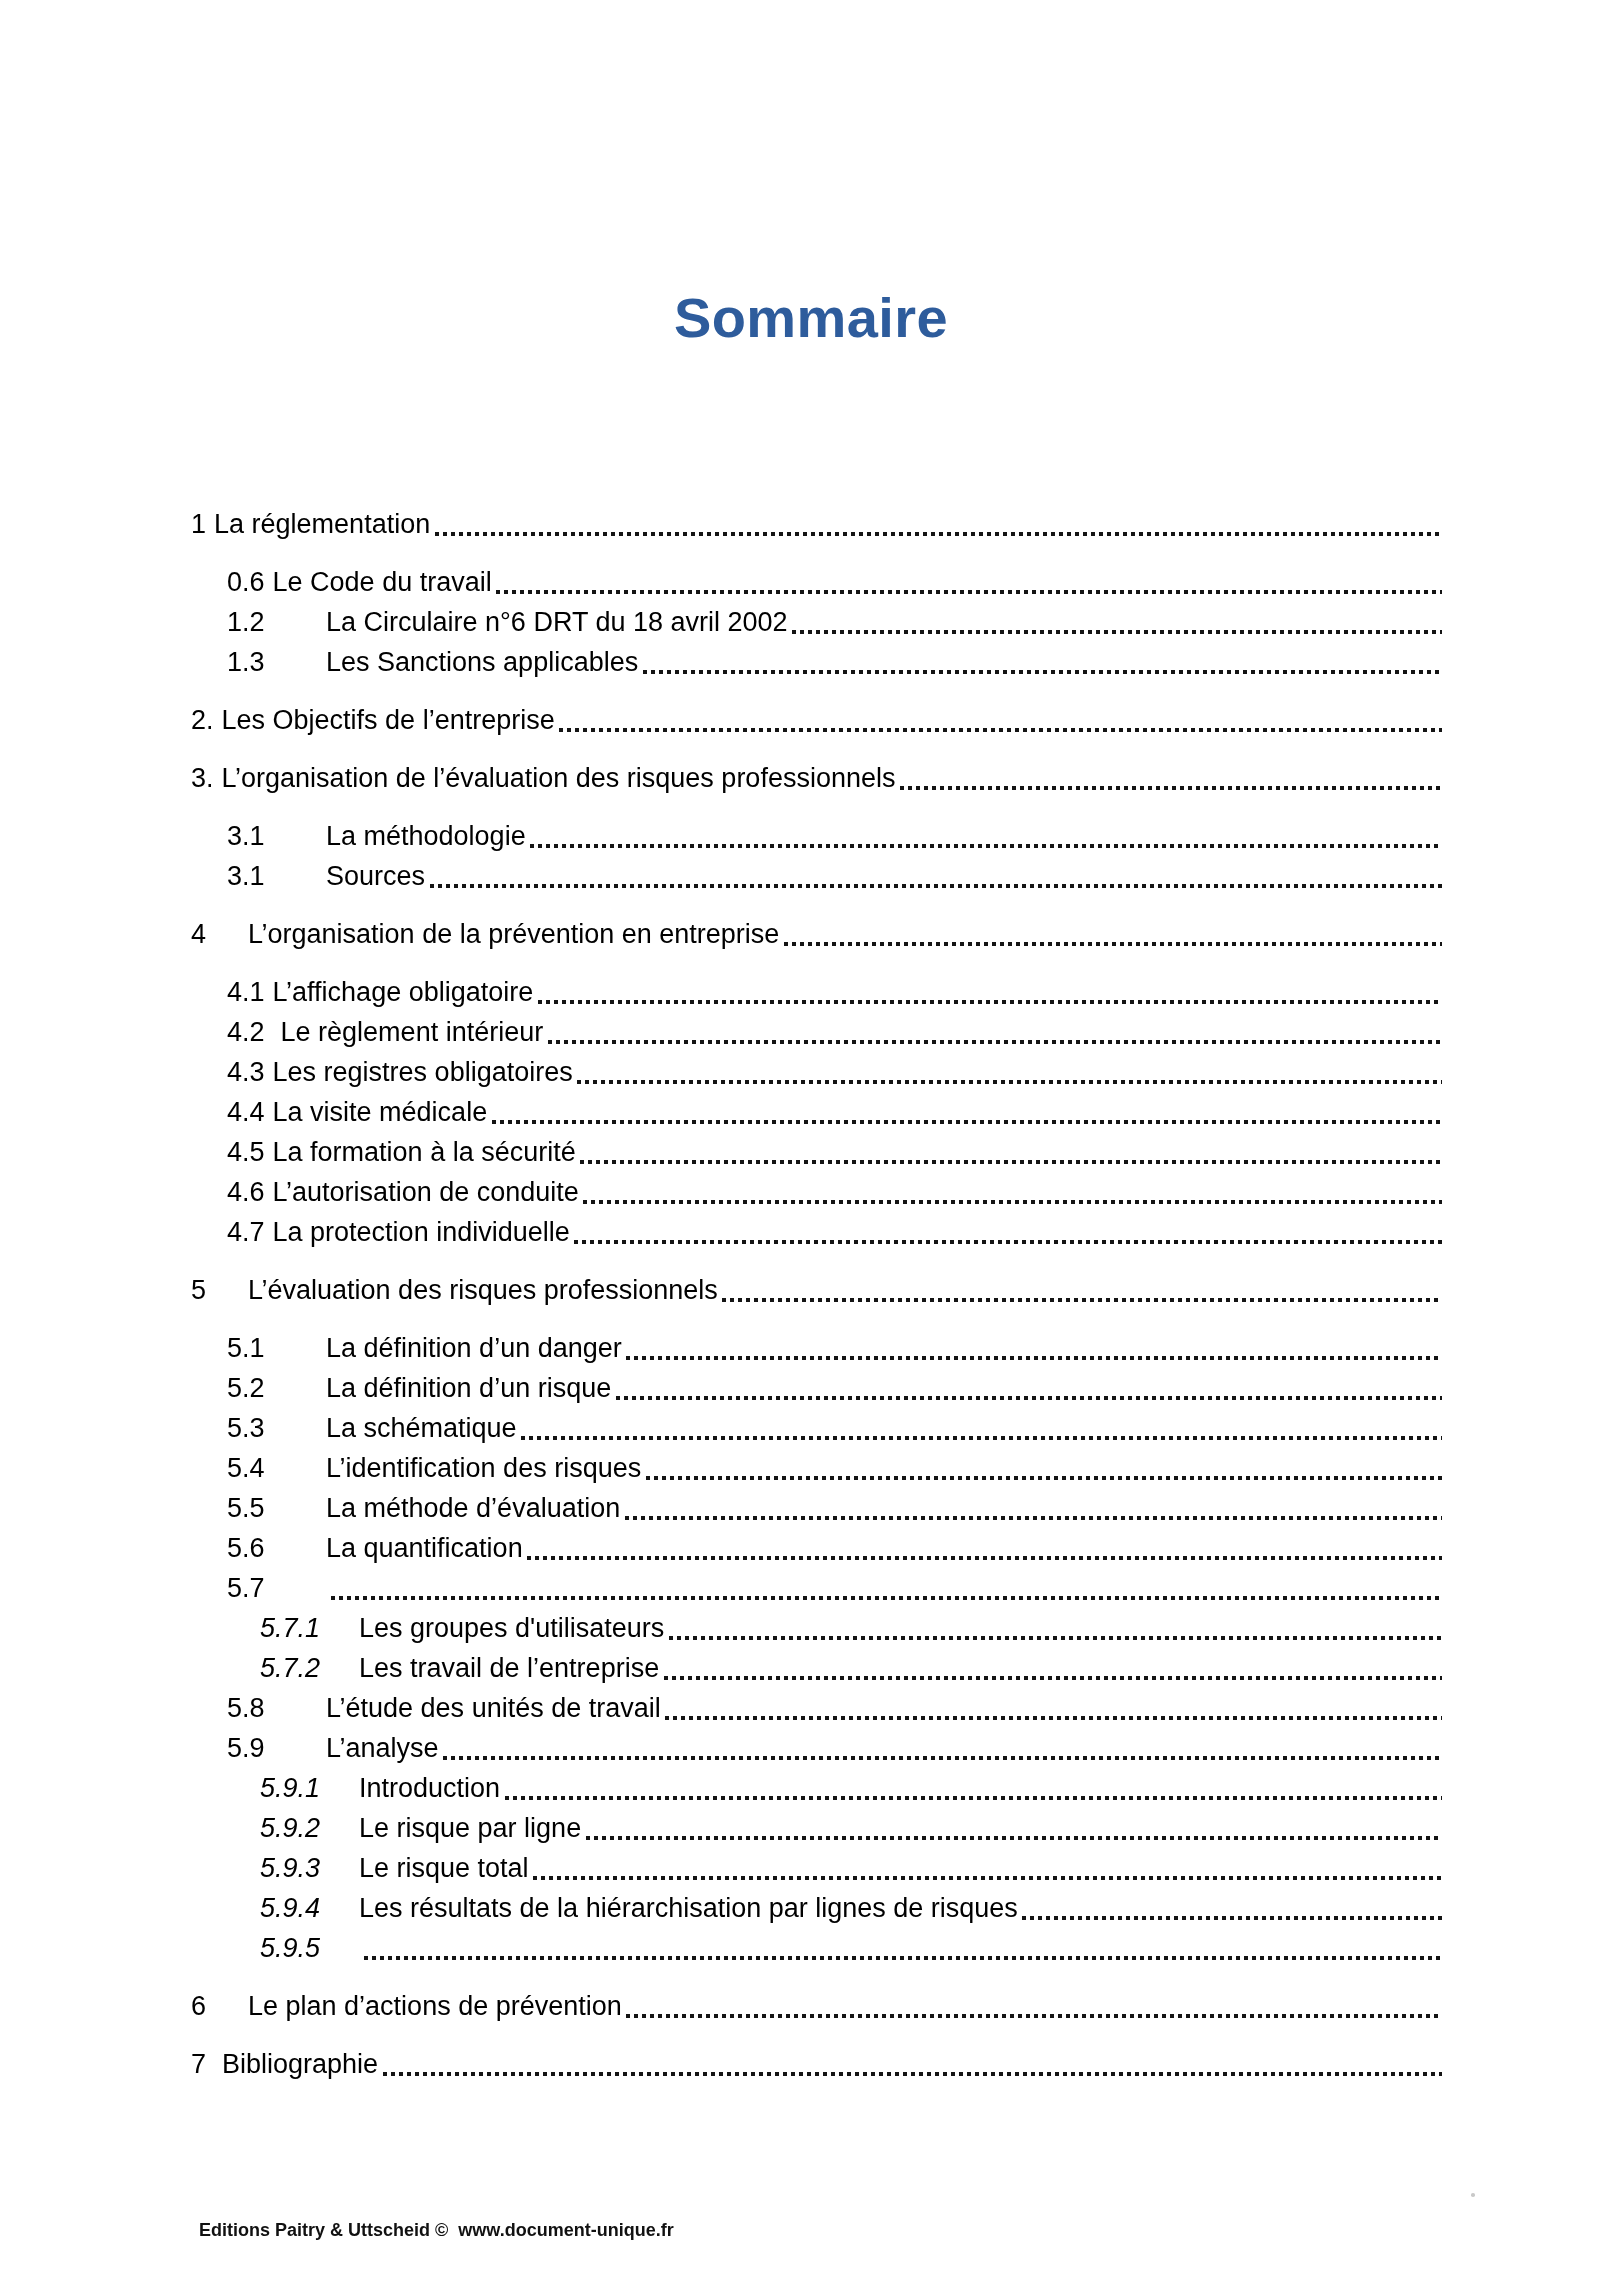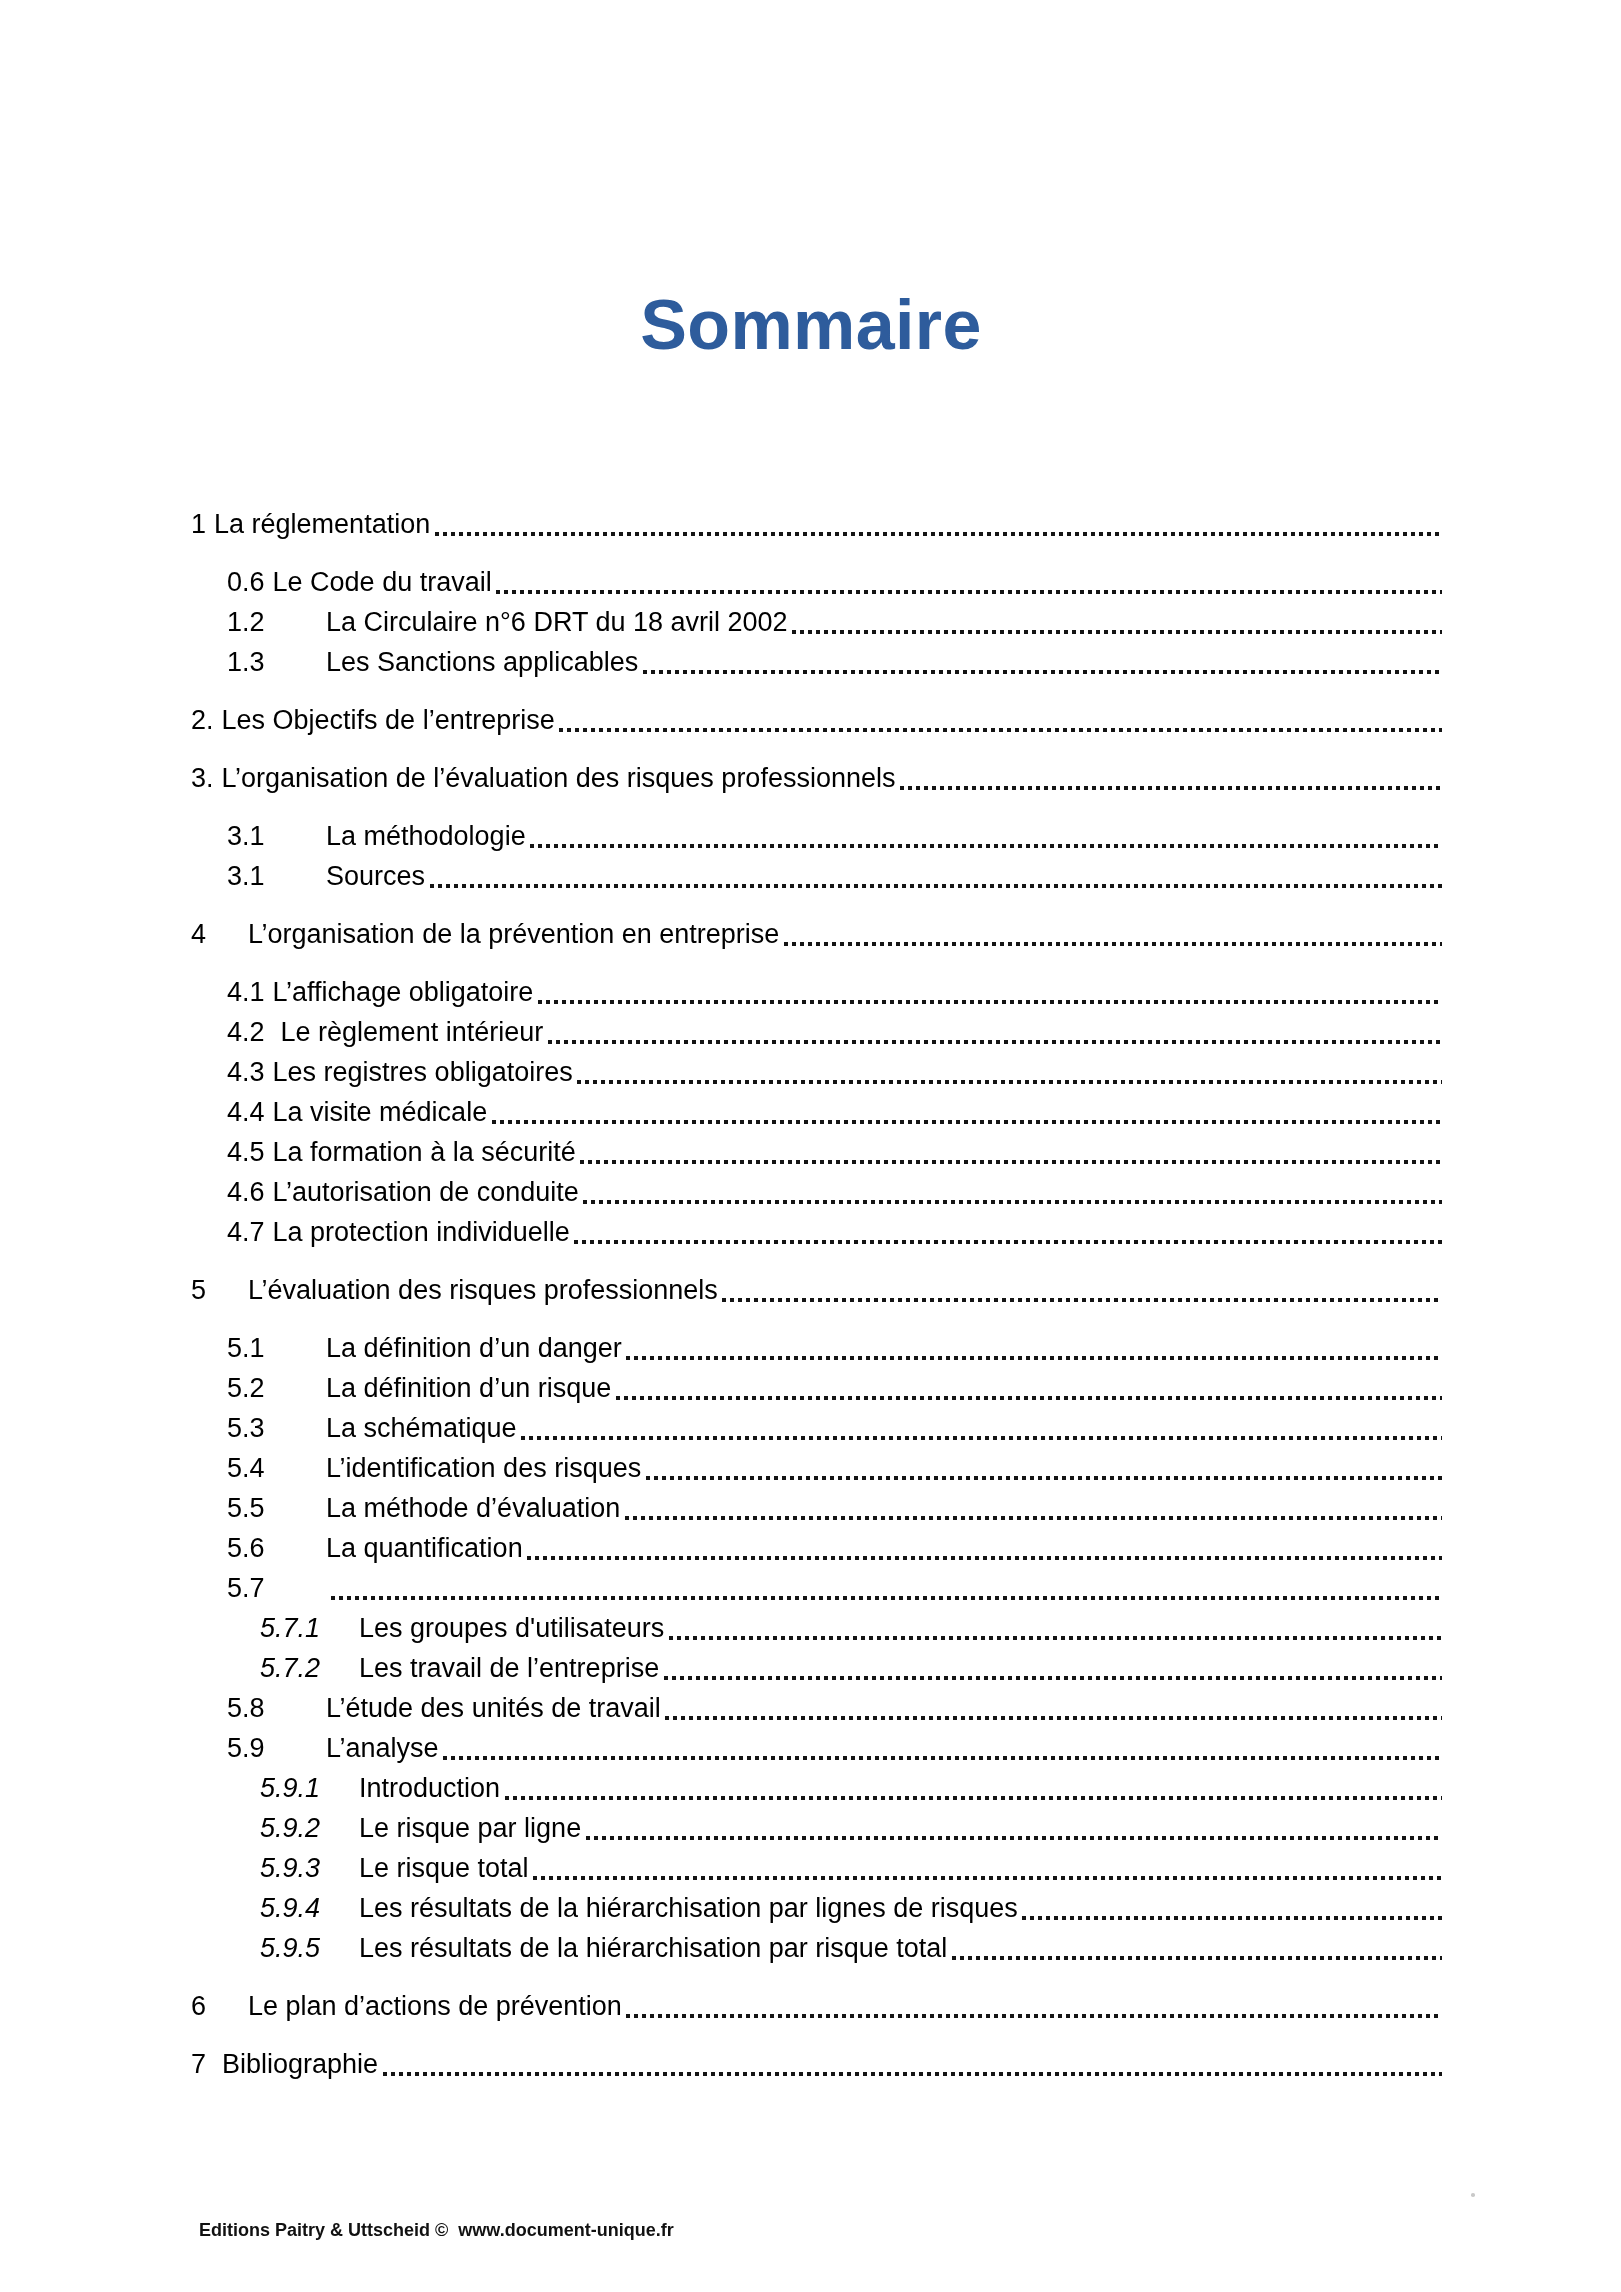--- a/index.html
+++ b/index.html
@@ -9,21 +9,21 @@
     font-family: "Liberation Sans", sans-serif;
     color: #000;
     position: relative;
     overflow: hidden;
   }
   .page-title {
     position: absolute;
     top: 285px; left: 0; width: 100%;
     margin: 0;
     text-align: center;
-    font-size: 70px;
+    font-size: 56px;
     font-weight: bold;
     color: #2e5c9c;
     letter-spacing: 0.4px;
   }
   .toc {
     position: absolute;
     top: 509px; left: 191px; right: 180px;
   }
   .toc-row {
     display: flex;
@@ -100,21 +100,21 @@
       <div class="toc-row lvl2 sep-tab"><span class="num">5.6</span><span class="label">La quantification</span><span class="leader"></span></div>
       <div class="toc-row lvl2 sep-tab"><span class="num">5.7</span><span class="leader"></span></div>
       <div class="toc-row lvl3 sep-tab"><span class="num">5.7.1</span><span class="label">Les groupes d'utilisateurs</span><span class="leader"></span></div>
       <div class="toc-row lvl3 sep-tab"><span class="num">5.7.2</span><span class="label">Les travail de l’entreprise</span><span class="leader"></span></div>
       <div class="toc-row lvl2 sep-tab"><span class="num">5.8</span><span class="label">L’étude des unités de travail</span><span class="leader"></span></div>
       <div class="toc-row lvl2 sep-tab"><span class="num">5.9</span><span class="label">L’analyse</span><span class="leader"></span></div>
       <div class="toc-row lvl3 sep-tab"><span class="num">5.9.1</span><span class="label">Introduction</span><span class="leader"></span></div>
       <div class="toc-row lvl3 sep-tab"><span class="num">5.9.2</span><span class="label">Le risque par ligne</span><span class="leader"></span></div>
       <div class="toc-row lvl3 sep-tab"><span class="num">5.9.3</span><span class="label">Le risque total</span><span class="leader"></span></div>
       <div class="toc-row lvl3 sep-tab"><span class="num">5.9.4</span><span class="label">Les résultats de la hiérarchisation par lignes de risques</span><span class="leader"></span></div>
-      <div class="toc-row lvl3 sep-tab"><span class="num">5.9.5</span><span class="label">Les résultats de la hiérarchisation par risque total</span><span class="leader"></span></div>
+      <div class="toc-row lvl3 sep-tab"><span class="num">5.9.5</span><span class="leader"></span></div>
       <div class="toc-row lvl1 sep-tab"><span class="num">6</span><span class="label">Le plan d’actions de prévention</span><span class="leader"></span></div>
       <div class="toc-row lvl1 sep-space2"><span class="num">7</span><span class="label">Bibliographie</span><span class="leader"></span></div>
     </div>
 
   <div class="footer">
     <span>Editions Paitry &amp; Uttscheid ©  www.document-unique.fr</span>
   </div>
 
   <span class="speck"></span>
 </div>

